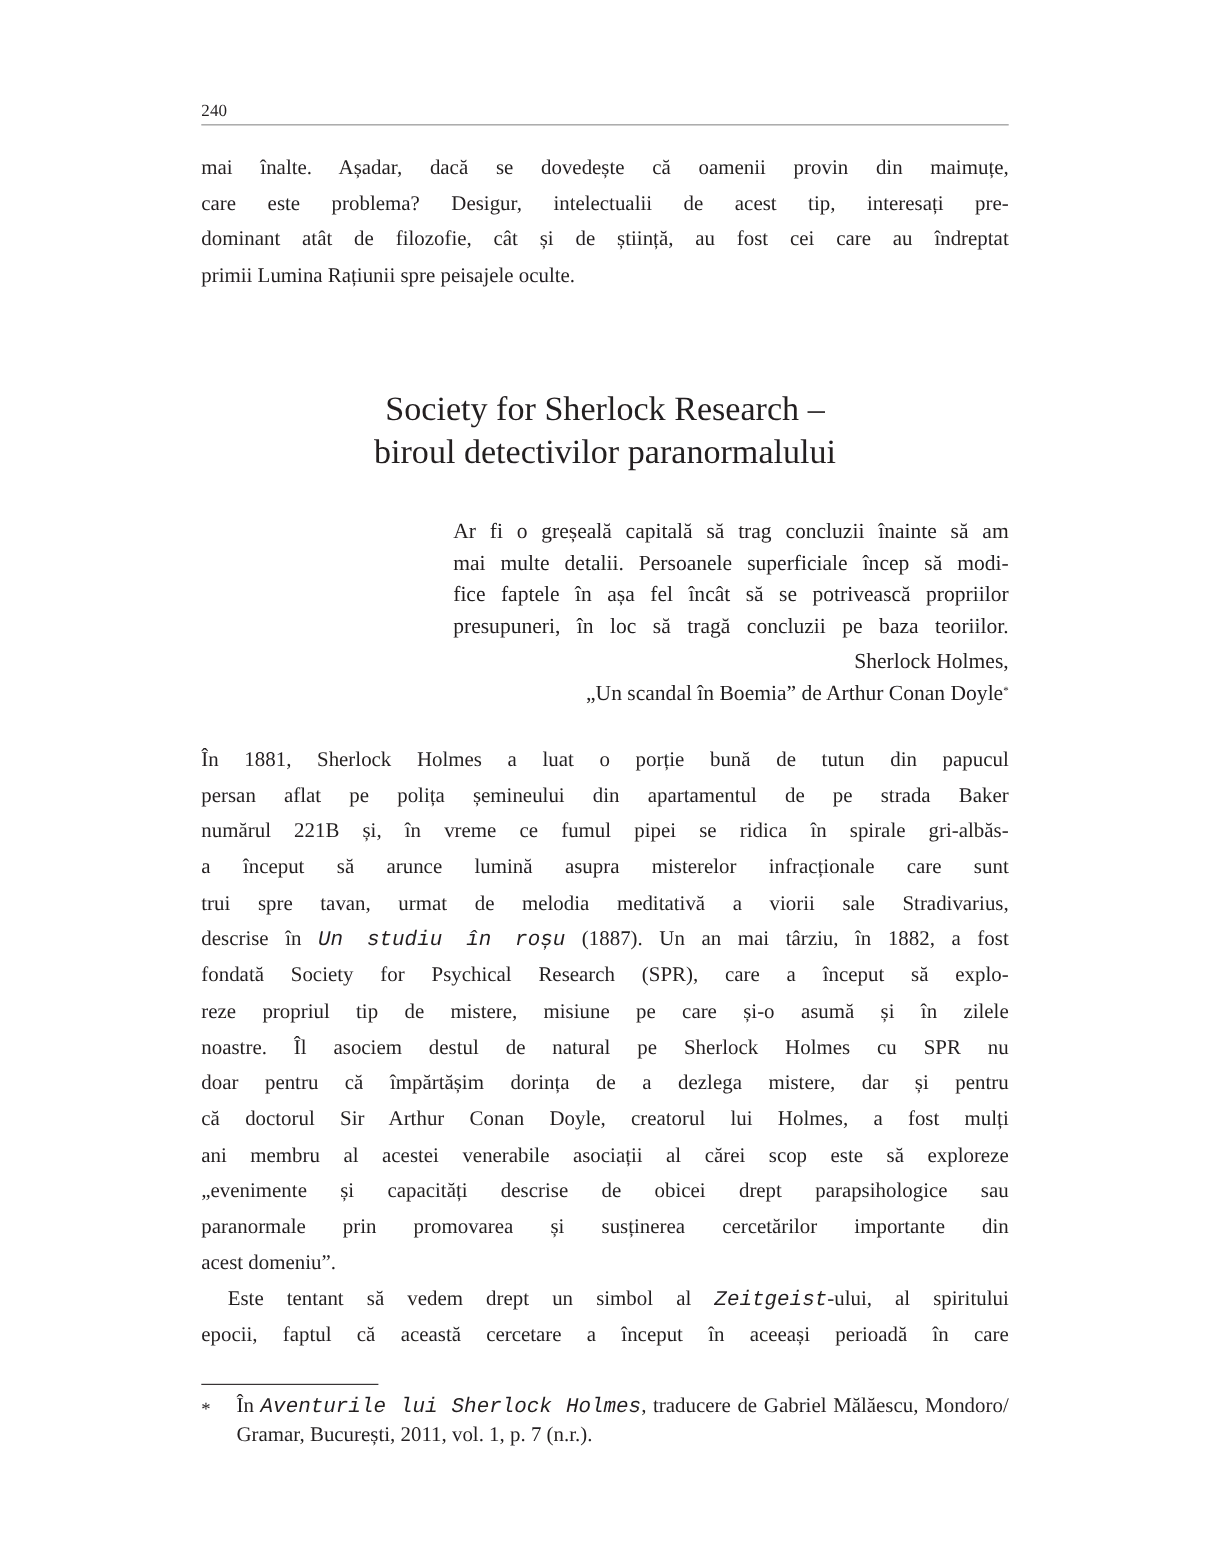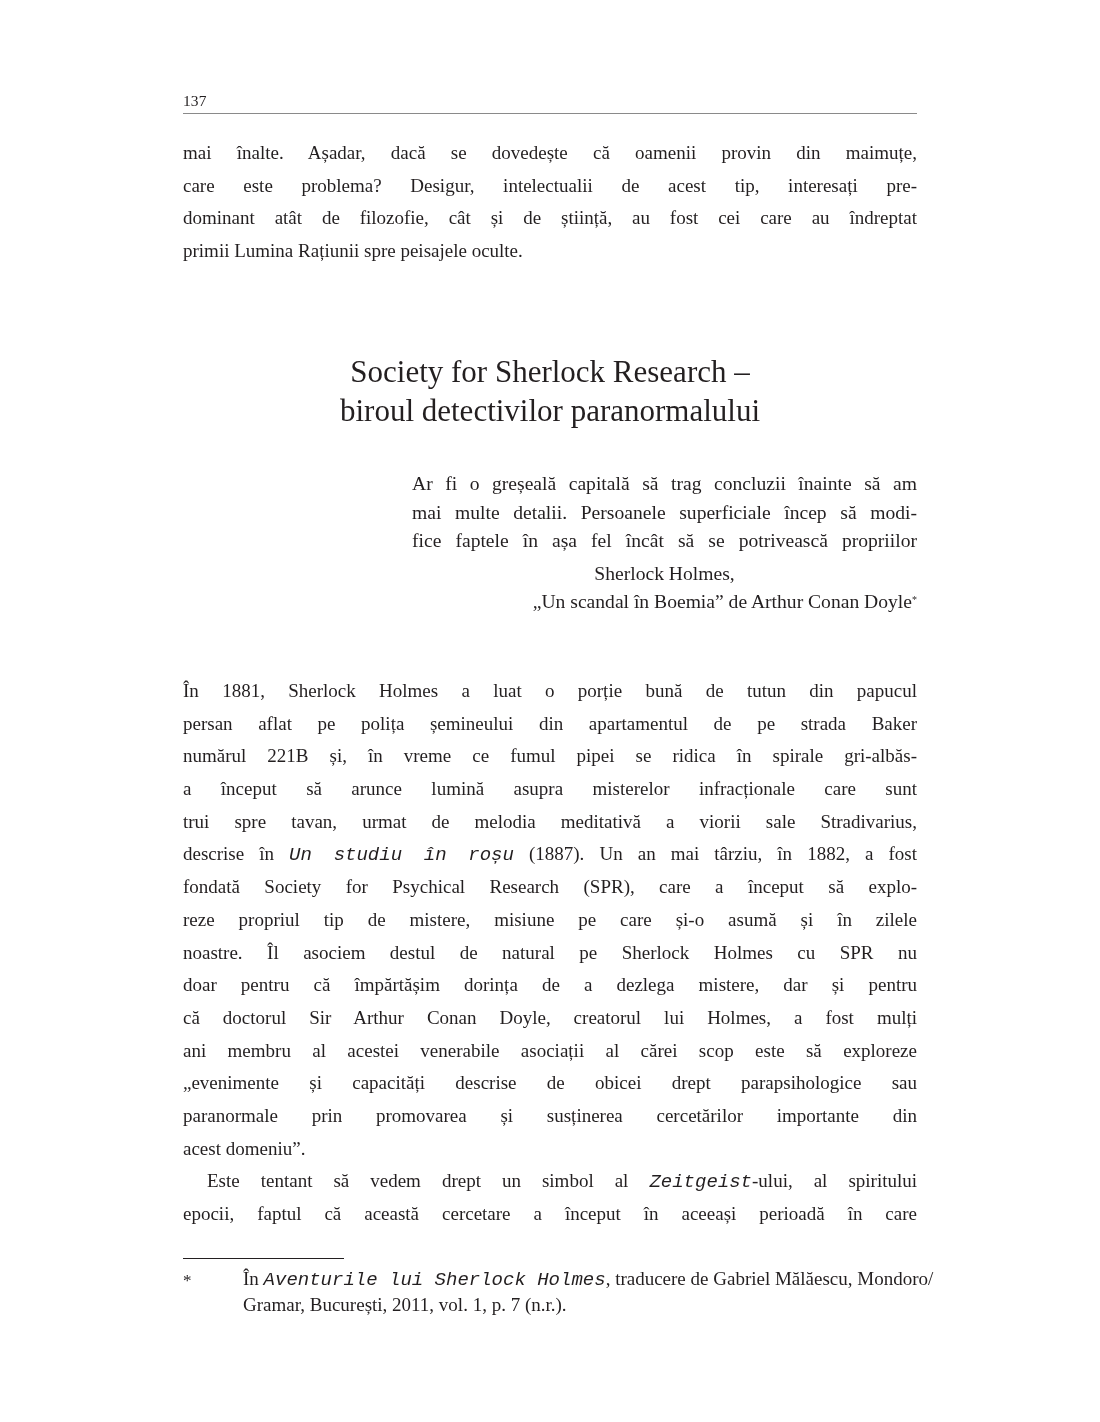--- a/index.html
+++ b/index.html
@@ -92,21 +92,20 @@
     .epigraph .line {
       height: 28.6px;
     }
     .epigraph .attrib {
       text-align: right;
       white-space: nowrap;
       height: 28.6px;
     }
     .epigraph .attrib-first {
       margin-top: 4px;
-      text-align: center;
     }
     sup.star {
       font-size: 10px;
       vertical-align: top;
       position: relative;
       top: -2px;
     }
     .main {
       top: 675px;
     }
@@ -130,48 +129,49 @@
       position: absolute;
       left: 0;
       top: 2px;
       font-size: 17px;
     }
     .footnote .fn-body {
       position: absolute;
       left: 32px;
       width: 702px;
     }
-    .footnote .line { height: 26px; margin-left: 28px; }
+    .footnote .line { height: 26px; }
     em { font-style: italic; font-family: Liberation Mono, monospace; }
   </style>
 </head>
 <body>
 
 <div class="page">
 
   <div class="running-head">
-    <span class="folio">137</span>
+    <span class="folio">240</span>
   </div>
 
   <div class="text-block intro">
     <span class="line">mai înalte. Așadar, dacă se dovedește că oamenii provin din maimuțe,</span>
     <span class="line">care este problema? Desigur, intelectualii de acest tip, interesați pre-</span>
     <span class="line">dominant atât de filozofie, cât și de știință, au fost cei care au îndreptat</span>
     <span class="line last">primii Lumina Rațiunii spre peisajele oculte.</span>
   </div>
 
   <h2 class="heading">
     <span>Society for Sherlock Research –</span>
     <span>biroul detectivilor paranormalului</span>
   </h2>
 
   <div class="epigraph">
     <span class="line">Ar fi o greșeală capitală să trag concluzii înainte să am</span>
     <span class="line">mai multe detalii. Persoanele superficiale încep să modi-</span>
     <span class="line">fice faptele în așa fel încât să se potrivească propriilor</span>
+    <span class="line">presupuneri, în loc să tragă concluzii pe baza teoriilor.</span>
     <div class="attrib attrib-first">Sherlock Holmes,</div>
     <div class="attrib"><span>„Un scandal în Boemia” de Arthur Conan Doyle</span><sup class="star">*</sup></div>
   </div>
 
   <div class="text-block main">
     <div>
       <span class="line">În 1881, Sherlock Holmes a luat o porție bună de tutun din papucul</span>
       <span class="line">persan aflat pe polița șemineului din apartamentul de pe strada Baker</span>
       <span class="line">numărul 221B și, în vreme ce fumul pipei se ridica în spirale gri-albăs-</span>
       <span class="line">a început să arunce lumină asupra misterelor infracționale care sunt</span>

